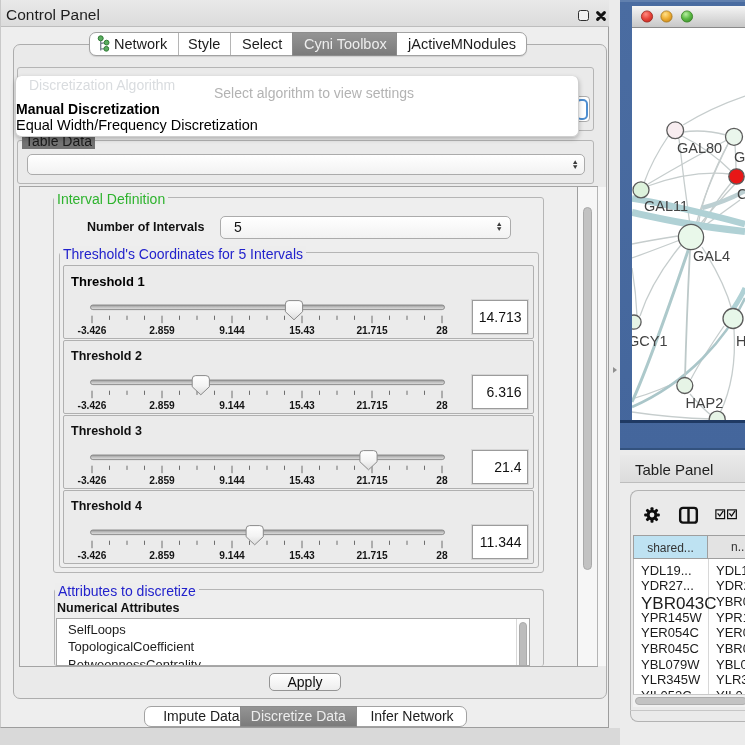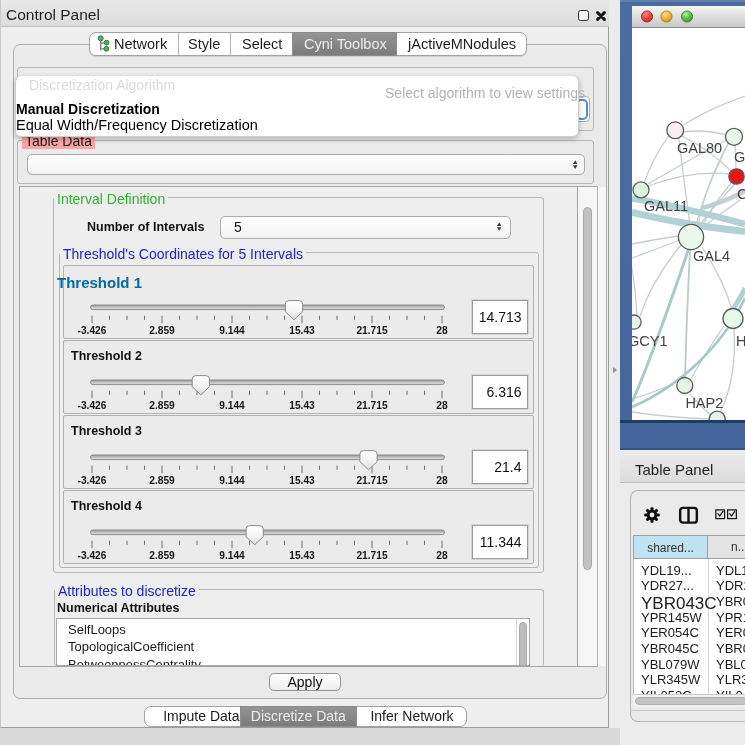--- a/index.html
+++ b/index.html
@@ -1,18 +1,18 @@
 <!DOCTYPE html>
 <html><head><meta charset="utf-8">
 <style>
 *{margin:0;padding:0;box-sizing:border-box}
 html,body{width:745px;height:745px;overflow:hidden;background:#ebebeb;
  font-family:"Liberation Sans",sans-serif;}
 .abs{position:absolute}
-.grouptitle{position:absolute;background:#fca5a5;padding:0 3px;font-size:14px;white-space:nowrap}
+.grouptitle{position:absolute;background:#737373;padding:0 3px;font-size:14px;white-space:nowrap}
 .combo{position:absolute;background:linear-gradient(#ffffff,#f2f2f2);border:1px solid #ababab;border-radius:5px;font-size:13px;color:#111;}
 .arrows{position:absolute;font-size:6.5px;color:#3a3a3a;line-height:5px;transform:scaleX(1.15)}
 </style></head>
 <body>
 
 <div class="abs" style="left:0;top:0;width:609px;height:728px;background:#eeeeee;border-right:1px solid #9d9d9d;border-bottom:1px solid #9d9d9d;border-left:1px solid #c9c9c9">
 
  <div class="abs" style="left:0;top:0;width:608px;height:27px;background:linear-gradient(#e9e9e9,#dcdcdc);border-bottom:1px solid #bdbdbd"></div>
  <div class="abs" style="left:5px;top:6px;font-size:15.5px;color:#1e1e1e">Control Panel</div>
  <div class="abs" style="left:576.5px;top:10px;width:11px;height:10.5px;border:1.8px solid #2e2e2e;border-radius:2.5px;background:#f2f2f2"></div>
@@ -60,21 +60,21 @@
 
  <div class="abs" style="left:86px;top:219.5px;font-size:12.5px;font-weight:bold;color:#111">Number of Intervals</div>
  <div class="combo" style="left:219px;top:216px;width:291px;height:22.5px"></div>
  <div class="abs" style="left:233px;top:219px;font-size:14px;color:#111">5</div>
  <div class="arrows" style="left:494.5px;top:221px">▲<br>▼</div>
 
  <div class="abs" style="left:58px;top:252px;width:480px;height:316px;border:1px solid #b5b5b5;border-radius:3px"></div>
  <div class="grouptitle" style="left:59px;top:245.5px;color:#2222cc;background:#ededed">Threshold's Coordinates for 5 Intervals</div>
 
  <div class="abs" style="left:62px;top:265px;width:471px;height:74px;border:1px solid #b0b0b0;border-radius:2px;background:#ebebeb"></div>
- <div class="abs" style="left:56px;top:274px;font-size:15px;font-weight:bold;color:#0369a1">Threshold 1</div>
+ <div class="abs" style="left:70px;top:274px;font-size:13px;font-weight:bold;color:#000000">Threshold 1</div>
  <svg class="abs" style="left:80px;top:299px" width="380" height="30" viewBox="0 0 380 30">
    <defs>
      <linearGradient id="tg0" x1="0" y1="0" x2="0" y2="1">
        <stop offset="0" stop-color="#979797"></stop>
           <stop offset="0.5" stop-color="#c2c2c2"></stop>
           <stop offset="1" stop-color="#e0e0e0"></stop>
      </linearGradient>
      <linearGradient id="th0" x1="0" y1="0" x2="0" y2="1">
        <stop offset="0" stop-color="#ffffff"></stop>
           <stop offset="0.55" stop-color="#f3f3f3"></stop>
@@ -270,21 +270,21 @@
  <div class="abs" style="left:268px;top:672.5px;width:72px;height:18.5px;background:linear-gradient(#ffffff,#ededed);border:1px solid #949494;border-radius:5px;text-align:center;font-size:14px;color:#0d0d0d;line-height:17.5px">Apply</div>
 
  <div class="abs" style="left:143px;top:705.5px;width:323px;height:21px;background:#ffffff;border:1px solid #a2a2a2;border-radius:7px"></div>
  <div class="abs" style="left:238.5px;top:705.5px;width:117.5px;height:21px;background:linear-gradient(#949494,#7b7b7b);border:1px solid #8c8c8c"></div>
  <div class="abs" style="left:143px;top:705.5px;width:95.5px;height:21px;text-align:right;font-size:14px;color:#1c1c1c;line-height:21px">Impute Data</div>
  <div class="abs" style="left:238.5px;top:705.5px;width:117.5px;height:21px;text-align:center;font-size:14px;color:#ededed;line-height:21px">Discretize Data</div>
  <div class="abs" style="left:356px;top:705.5px;width:110px;height:21px;text-align:center;font-size:14px;color:#1c1c1c;line-height:21px">Infer Network</div>
 
  <div class="abs" style="left:14px;top:76px;width:564px;height:60.5px;background:#ffffff;border:1px solid #cfcfcf;border-top:none;border-radius:6px;box-shadow:0 2px 5px rgba(0,0,0,0.25)"></div>
  <div class="abs" style="left:28px;top:77px;font-size:14px;color:#d9dcdf;white-space:nowrap">Discretization Algorithm</div>
- <div class="abs" style="left:20px;top:85px;width:564px;text-align:right;font-size:14px;color:#b3b3b3">Select algorithm to view settings</div>
+ <div class="abs" style="left:31px;top:85px;width:564px;text-align:center;font-size:14px;color:#b3b3b3">Select algorithm to view settings</div>
  <div class="abs" style="left:15px;top:100.5px;font-size:14px;font-weight:bold;color:#000">Manual Discretization</div>
  <div class="abs" style="left:15px;top:117px;font-size:14.5px;color:#000">Equal Width/Frequency Discretization</div>
 </div>
 
 <div class="abs" style="left:0;top:728px;width:620px;height:17px;background:#d9d9d9"></div>
 
 <div class="abs" style="left:620px;top:0;width:125px;height:450px;background:linear-gradient(#4a6ca1,#44669c)"></div>
 <div class="abs" style="left:620px;top:0;width:125px;height:2px;background:#6180ae"></div>
 <div class="abs" style="left:620px;top:420px;width:125px;height:2.5px;background:#1f3a64"></div>
 <div class="abs" style="left:620px;top:448px;width:125px;height:2px;background:#33527e"></div>

